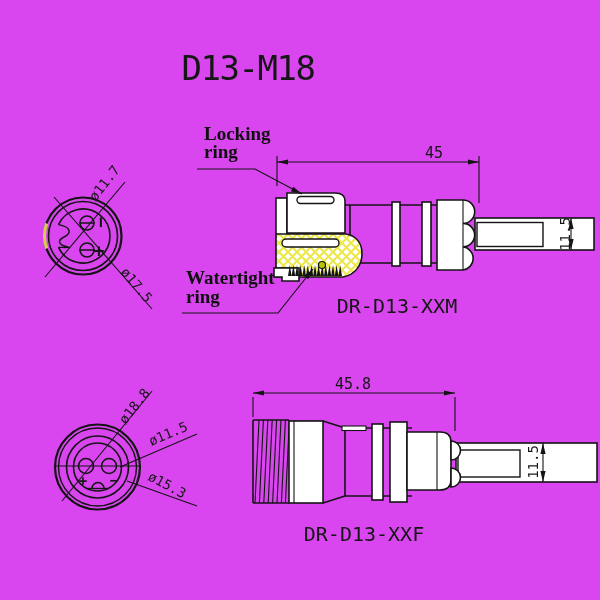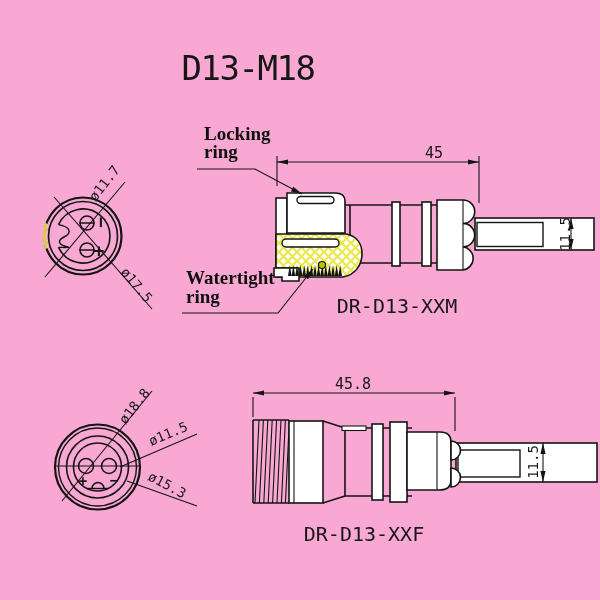--- a/index.html
+++ b/index.html
@@ -1,16 +1,16 @@
 <!DOCTYPE html>
 <html><head>
 <meta charset="utf-8">
 <style>
   html,body{margin:0;padding:0;background:#ffffff;}
-  .stage{position:relative;width:600px;height:600px;background:#f9a8d4;overflow:hidden;}
+  .stage{position:relative;width:600px;height:600px;background:#d946ef;overflow:hidden;}
   svg{display:block;}
   .ln{stroke:#141414;fill:none;stroke-width:1.6;}
   .thin{stroke:#141414;fill:none;stroke-width:1.1;}
   .med{stroke:#141414;fill:none;stroke-width:1.4;}
   .thick{stroke:#141414;fill:none;stroke-width:2.2;}
   .wfill{fill:#ffffff;}
   .ar{fill:#141414;stroke:none;}
   .teeth{fill:#141414;stroke:none;}
   text{user-select:none;}
   .cad{font-family:"DejaVu Sans Mono",monospace;fill:#161616;}

